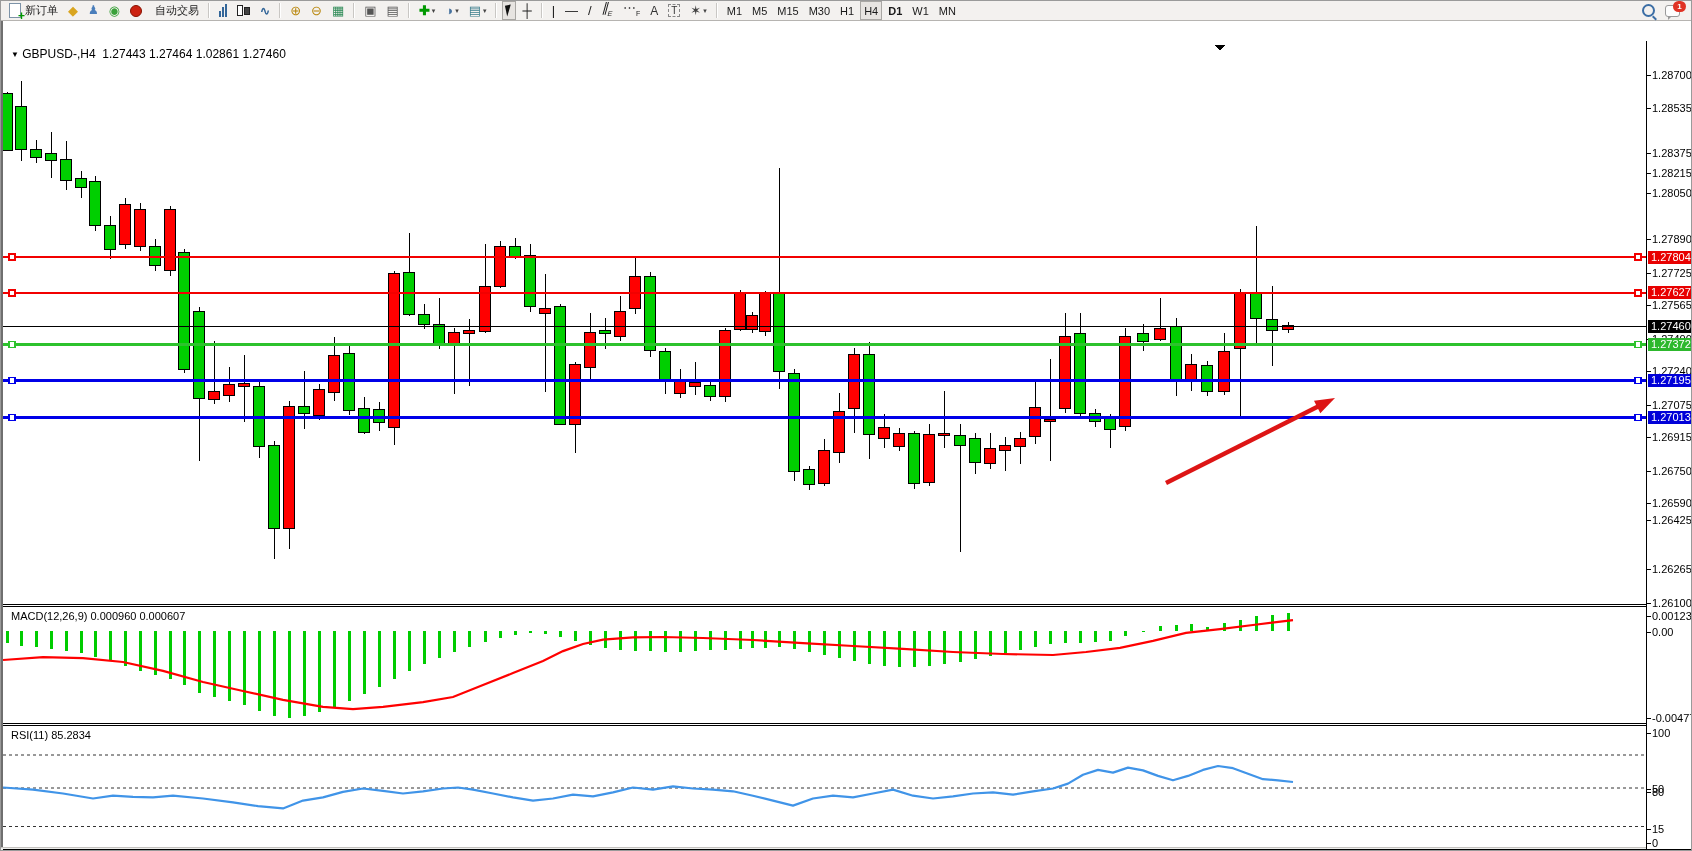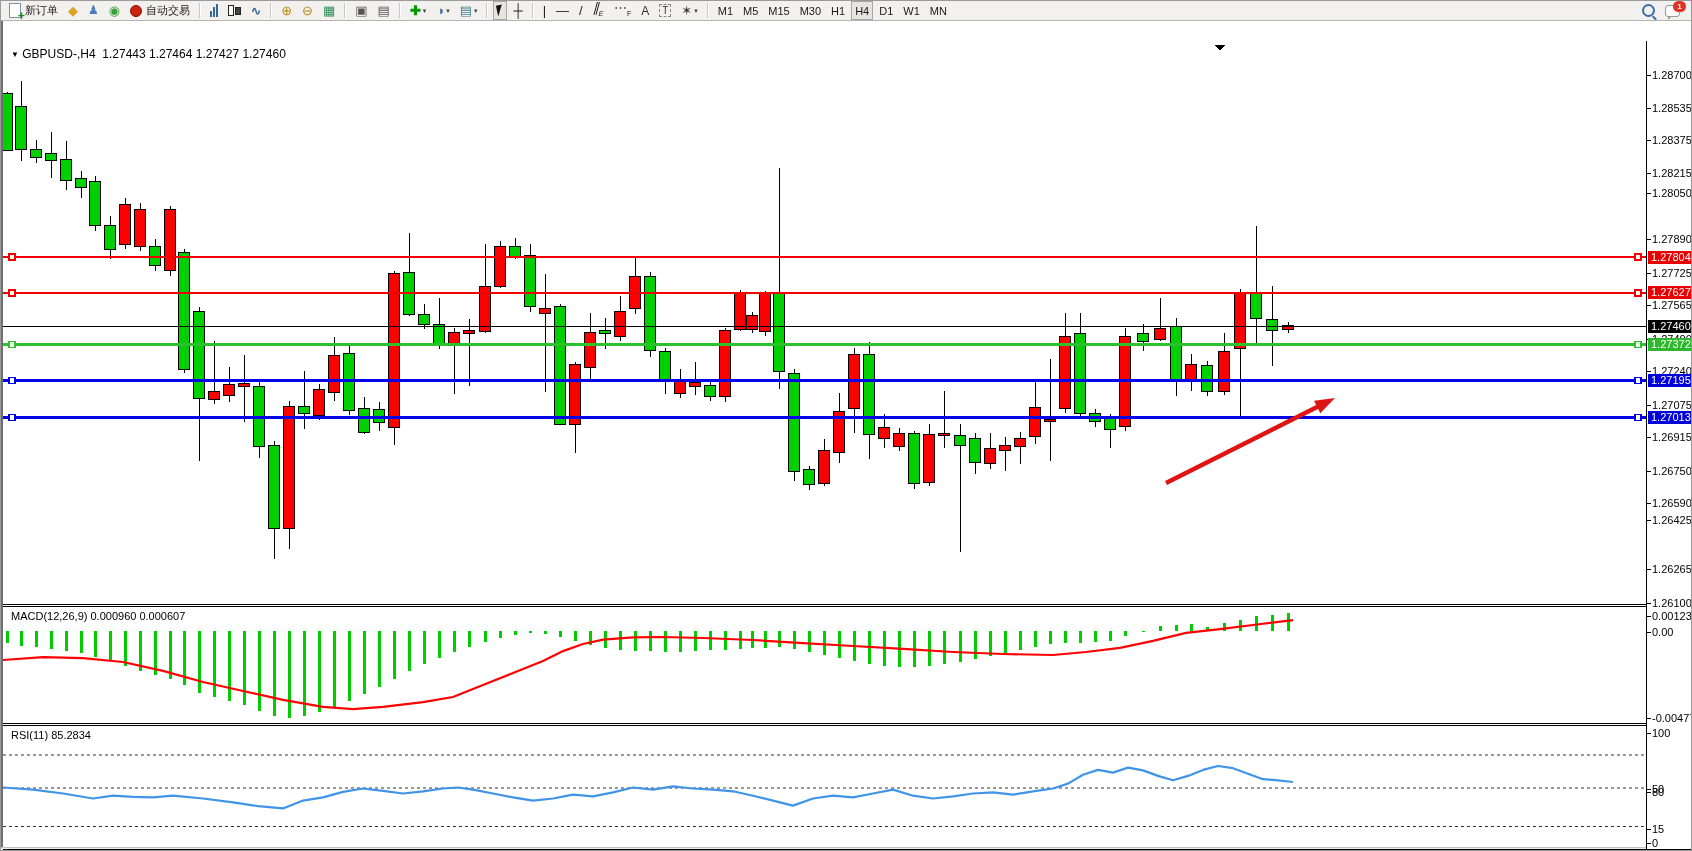--- a/index.html
+++ b/index.html
@@ -70,21 +70,21 @@
         <span class="glyph" style="color:#d9a520">◆</span>
       </span>
       <span class="tb-btn">
         <span class="glyph" style="color:#4a7ebb;font-size:12px">♟</span>
       </span>
       <span class="tb-btn">
         <span class="glyph" style="color:#3aa13a">◉</span>
       </span>
       <span class="tb-btn">
         <span class="ic-circle" style="background:#cc2211;border:1px solid #881100"></span>
-        <span style="margin-left:4px">自动交易</span>
+        <span style="margin-left:13px">自动交易</span>
       </span>
       <span class="tb-sep"></span>
       <span class="tb-btn">
         <span class="mini-bars">
           <i style="height:6px"></i>
           <i style="height:10px"></i>
           <i style="height:13px"></i>
         </span>
       </span>
       <span class="tb-btn">
@@ -159,42 +159,42 @@
         <span class="glyph" style="color:#444">✶</span>
         <span class="dd">▾</span>
       </span>
       <span class="tb-sep"></span>
       <span class="tb-btn" style="font-weight:500">M1</span>
       <span class="tb-btn" style="font-weight:500">M5</span>
       <span class="tb-btn" style="font-weight:400">M15</span>
       <span class="tb-btn" style="font-weight:500">M30</span>
       <span class="tb-btn" style="font-weight:400">H1</span>
       <span class="tb-btn active" style="font-weight:500">H4</span>
-      <span class="tb-btn" style="font-weight:400">D1</span>
+      <span class="tb-btn" style="font-weight:700">D1</span>
       <span class="tb-btn" style="font-weight:400">W1</span>
       <span class="tb-btn" style="font-weight:500">MN</span>
       <span style="margin-left:auto"></span>
       <span class="tb-btn">
         <span class="ic-magnifier">
           <i></i>
         </span>
       </span>
       <span class="tb-btn" style="margin-right:6px">
         <span class="ic-chat">
           <u></u>
           <span class="badge">1</span>
         </span>
       </span>
     </div>
 
   <div id="chart-window">
     <div class="panel-label" id="main-title">
       <span class="tri">▼</span>
       <span>GBPUSD-,H4</span>&nbsp;
-      <span>1.27443 1.27464 1.27427 1.27460</span>
+      <span>1.27443 1.27464 1.02861 1.27460</span>
     </div>
 
     <svg id="main-svg" width="1643" height="563">
         <g shape-rendering="crispEdges">
           <line x1="4" y1="51.3" x2="4" y2="110.2" stroke="#000000" stroke-width="1"></line>
           <rect x="-1.5" y="52.3" width="11" height="56.9" fill="#00cf00" stroke="#000000" stroke-width="1"></rect>
           <line x1="18" y1="40.1" x2="18" y2="119.9" stroke="#000000" stroke-width="1"></line>
           <rect x="12.5" y="65.1" width="11" height="43.1" fill="#00cf00" stroke="#000000" stroke-width="1"></rect>
           <line x1="33" y1="99.0" x2="33" y2="121.9" stroke="#000000" stroke-width="1"></line>
           <rect x="27.5" y="108.1" width="11" height="7.9" fill="#00cf00" stroke="#000000" stroke-width="1"></rect>
@@ -518,21 +518,21 @@
         <span class="t-tick" style="left:1017px"></span>
         <span class="t-tick" style="left:1090px"></span>
         <span class="t-tick" style="left:1181px"></span>
         <span class="t-tick" style="left:1238px"></span>
         <span class="t-tick" style="left:1296px"></span>
       </div>
     <div id="axis-border"></div>
     <div id="price-axis">
         <span class="ax-label" style="top:27.5px"><i></i>1.28700</span>
         <span class="ax-label" style="top:61.0px"><i></i>1.28535</span>
-        <span class="ax-label" style="top:93px"><i></i>1.28375</span>
+        <span class="ax-label" style="top:106px"><i></i>1.28375</span>
         <span class="ax-label" style="top:126.0px"><i></i>1.28215</span>
         <span class="ax-label" style="top:146px"><i></i>1.28050</span>
         <span class="ax-label" style="top:192.0px"><i></i>1.27890</span>
         <span class="ax-label" style="top:225.5px"><i></i>1.27725</span>
         <span class="ax-label" style="top:258.0px"><i></i>1.27565</span>
         <span class="ax-label" style="top:291.5px"><i></i>1.27400</span>
         <span class="ax-label" style="top:324.0px"><i></i>1.27240</span>
         <span class="ax-label" style="top:357.5px"><i></i>1.27075</span>
         <span class="ax-label" style="top:390.0px"><i></i>1.26915</span>
         <span class="ax-label" style="top:423.5px"><i></i>1.26750</span>

